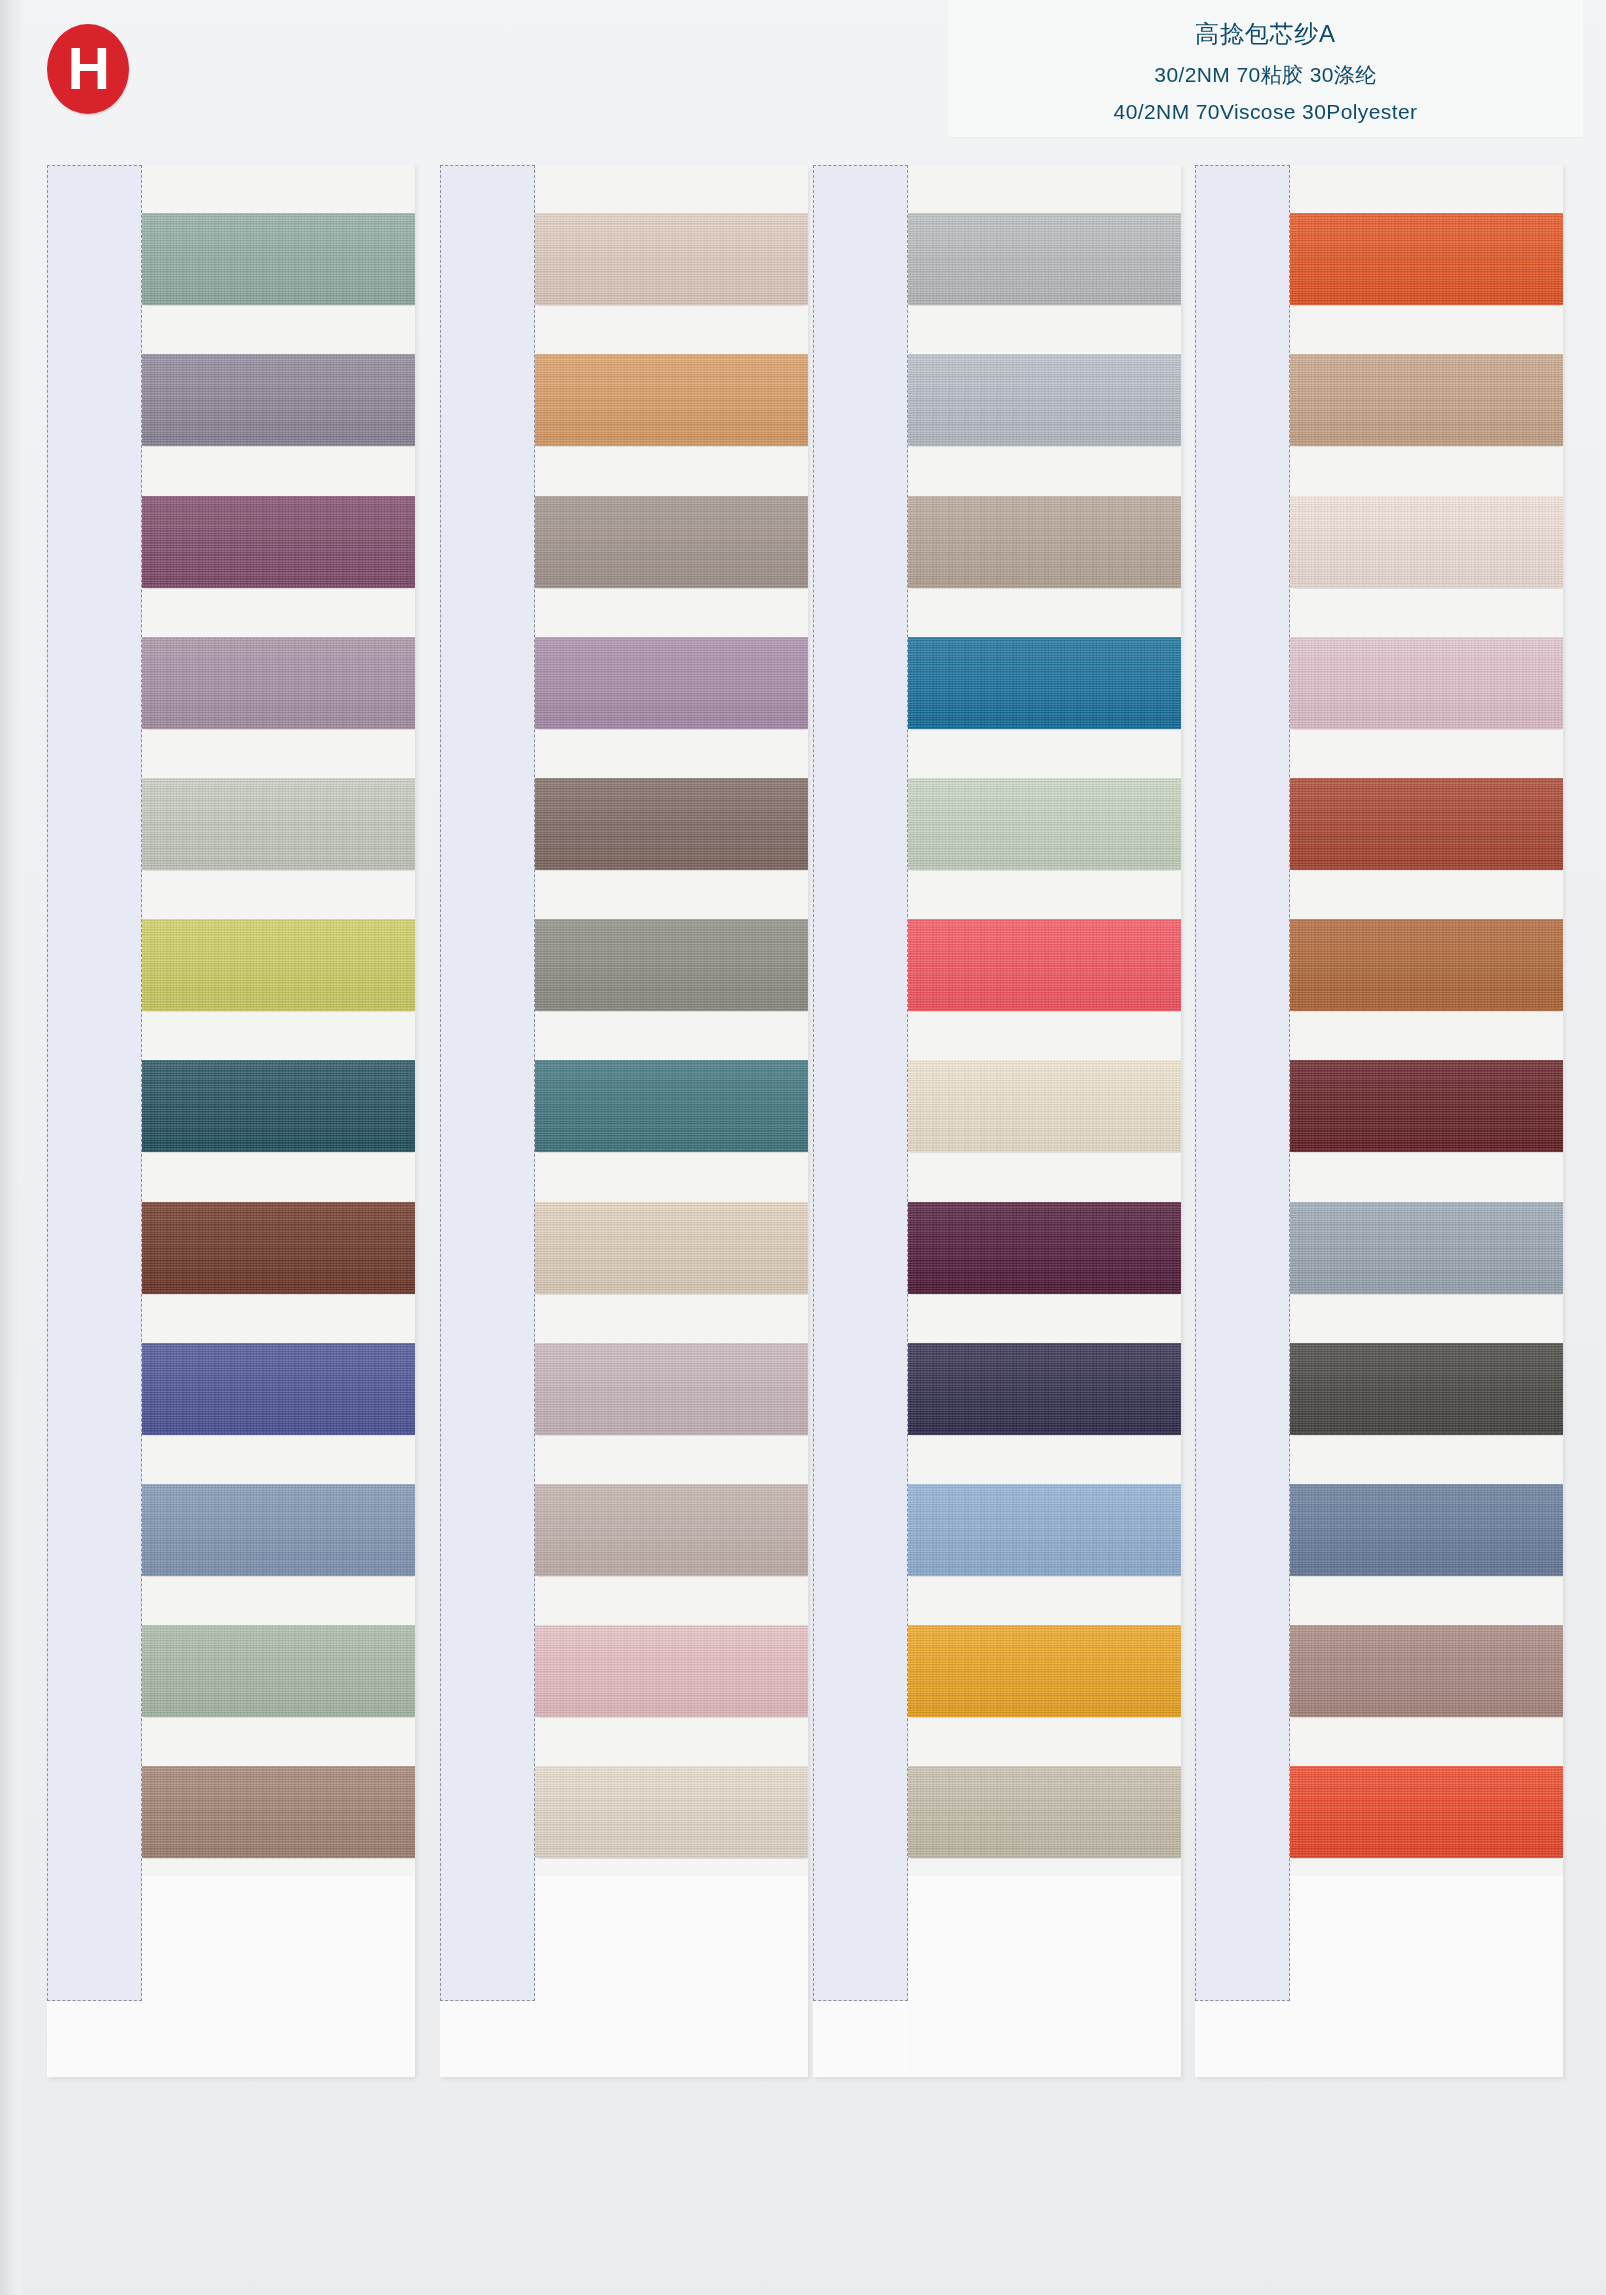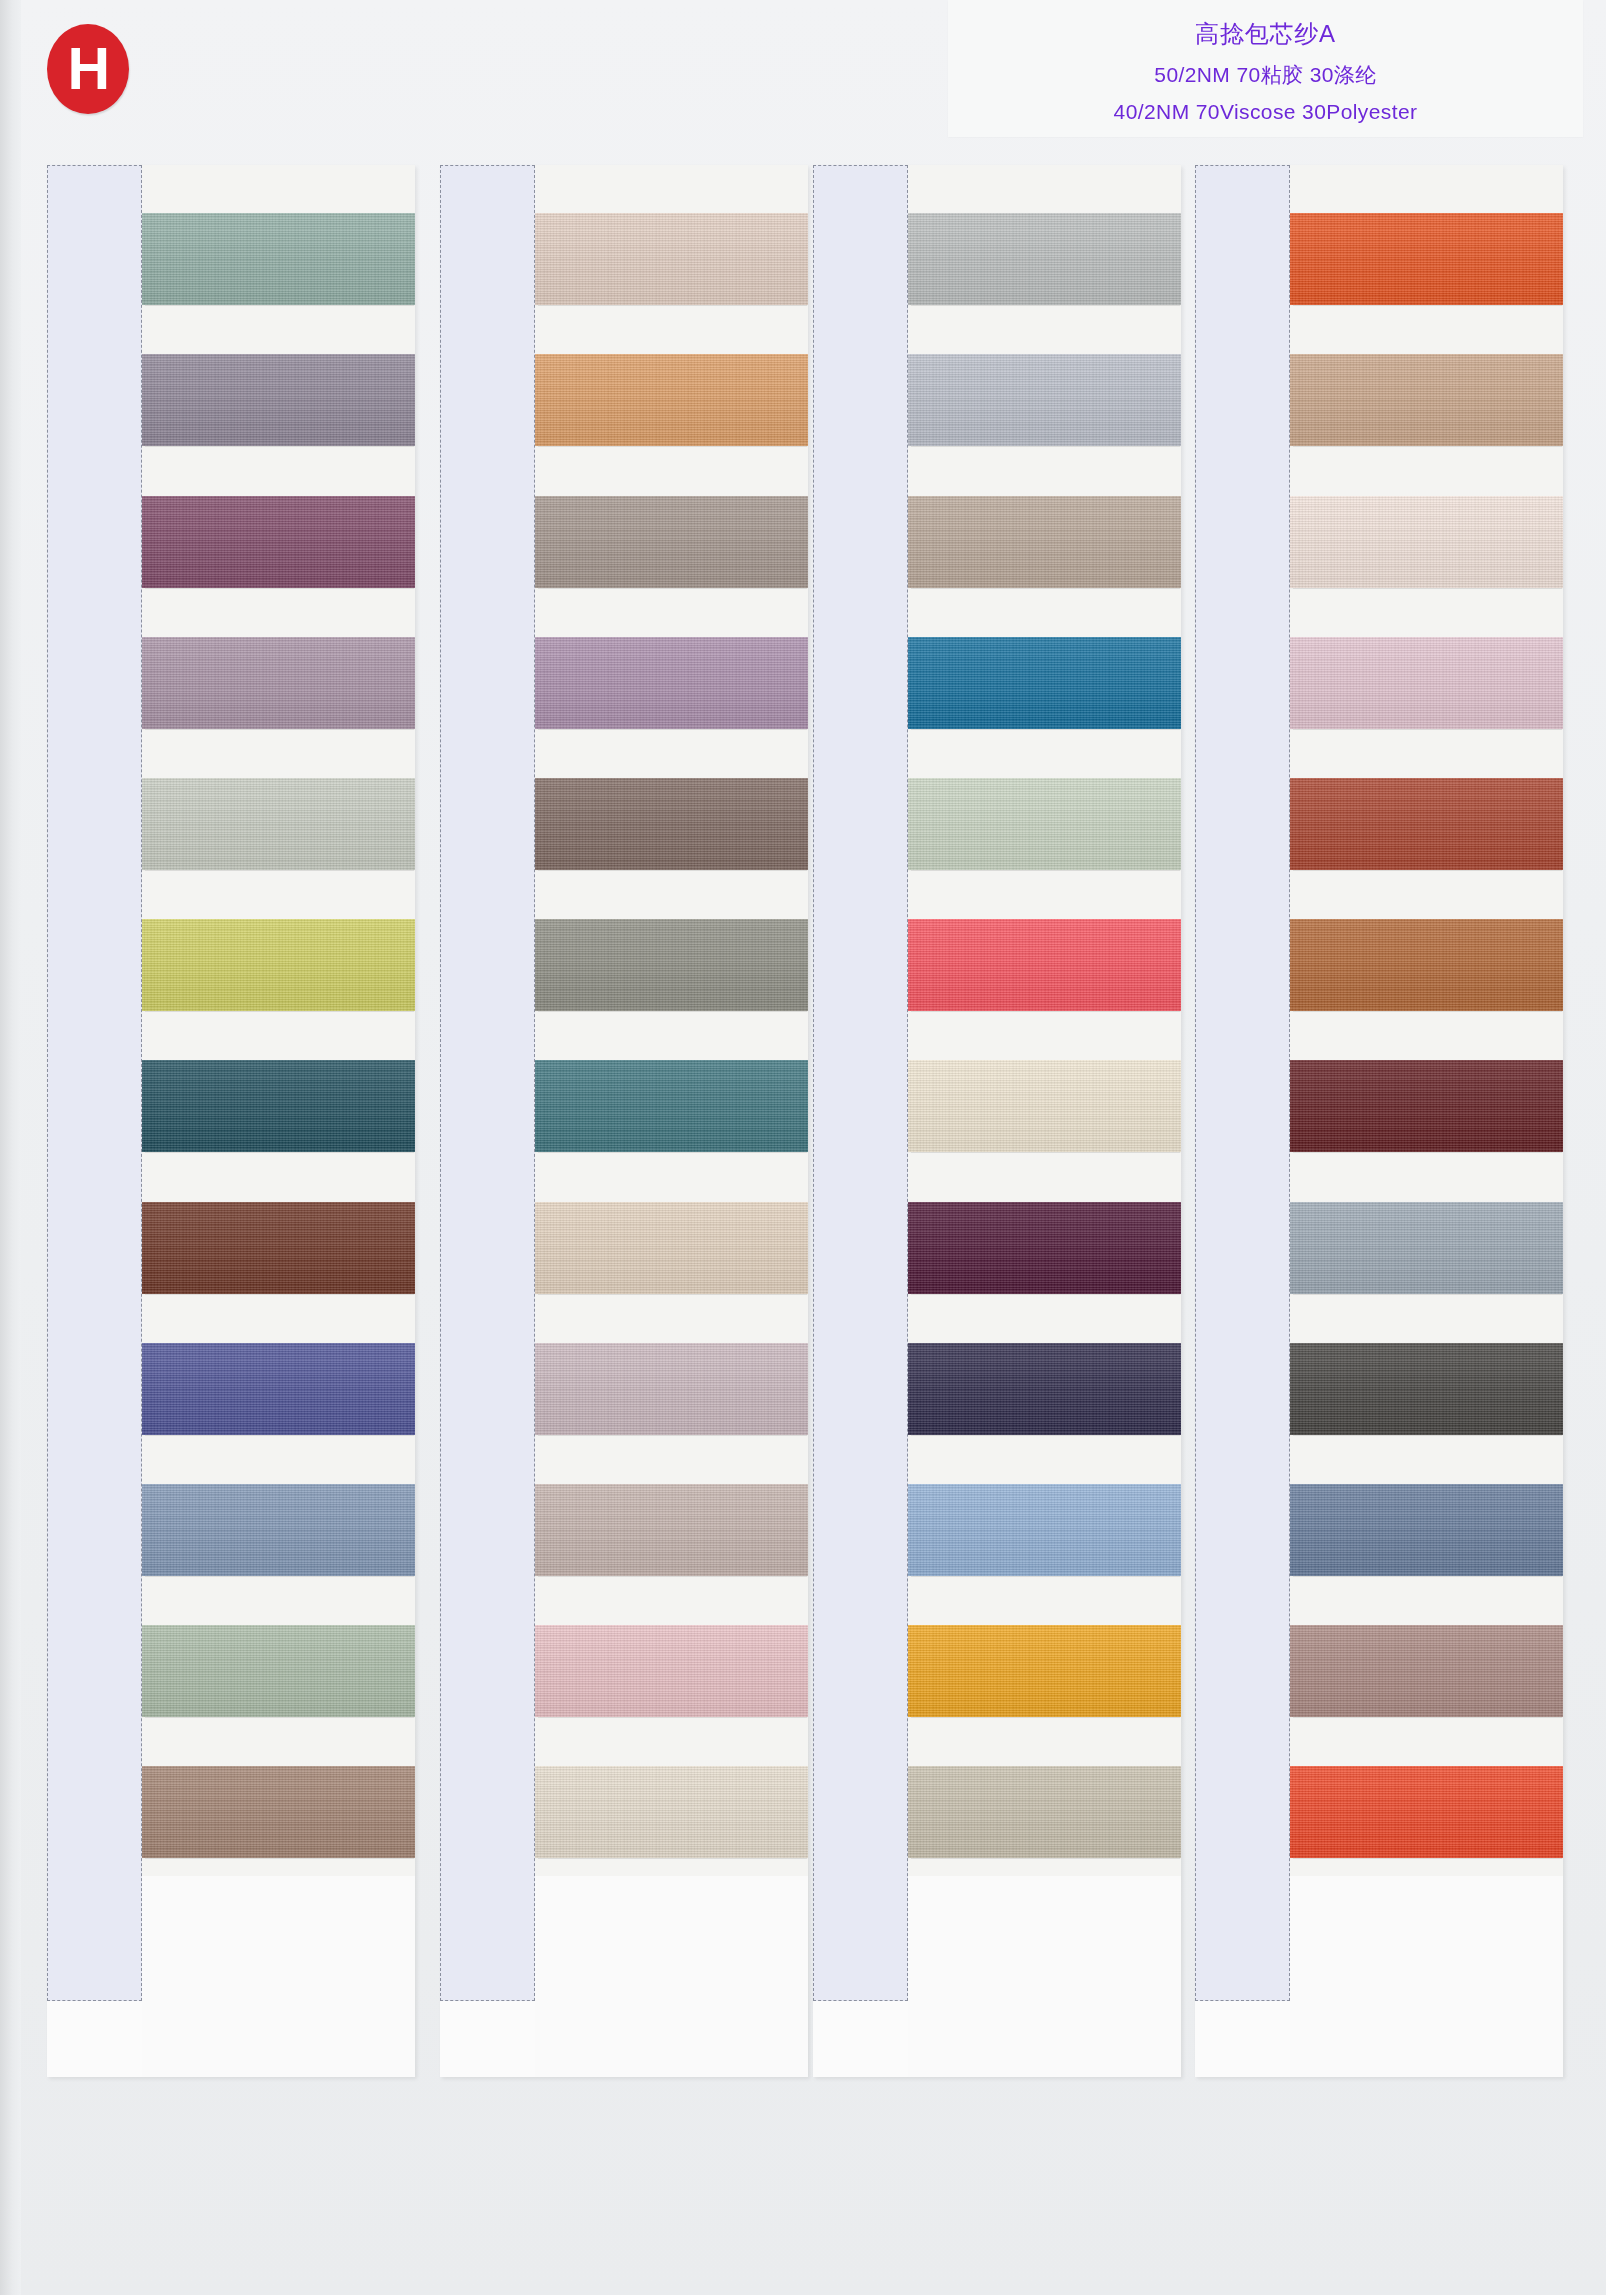--- a/index.html
+++ b/index.html
@@ -32,21 +32,21 @@
   }
   .logo-badge span{color:#fff;font-size:59px;font-weight:bold;line-height:1;letter-spacing:-1.6px;}
   .brand-text{
     font-size:64px;font-weight:bold;color:#d8232a;letter-spacing:2.4px;
     text-shadow:1.6px 1.6px 0 rgba(216,35,42,.22);
     font-family:"DejaVu Sans",sans-serif;
   }
   .spec{
     position:absolute;left:948px;top:0;width:635px;
     background:#f7f8f8;
-    padding:17.7px 0 13px 0;text-align:center;color:#6d28d9;
+    padding:17.7px 0 13px 0;text-align:center;color:#0c4a6e;
     box-shadow:0 0.8px 1.6px rgba(0,0,0,.04);
   }
   .spec .t1{font-size:24px;letter-spacing:0.8px;margin-bottom:11.2px;}
   .spec .t2{font-size:21px;letter-spacing:0.4px;margin-bottom:11.2px;}
   .spec .t3{font-size:21px;letter-spacing:0.4px;}
 
   
   .board{position:absolute;left:0;top:165px;width:1606px;height:2131px;}
   .column{
     position:absolute;top:0;width:368px;height:1912px;
@@ -103,21 +103,21 @@
 
   <div class="header">
     <div class="brand">
       <div class="logo-badge">
         <span>H</span>
       </div>
     </div>
 
     <div class="spec">
       <div class="t1">高捻包芯纱A</div>
-      <div class="t2">50/2NM 70粘胶 30涤纶</div>
+      <div class="t2">30/2NM 70粘胶 30涤纶</div>
       <div class="t3">40/2NM 70Viscose 30Polyester</div>
     </div>
   </div>
 
   <div class="board" id="board">
       <div class="column col-1">
         <div class="label" style="top: 66px;">
           <div class="code">HP157</div>
           <div class="cname">珊瑚绿</div>
         </div>

